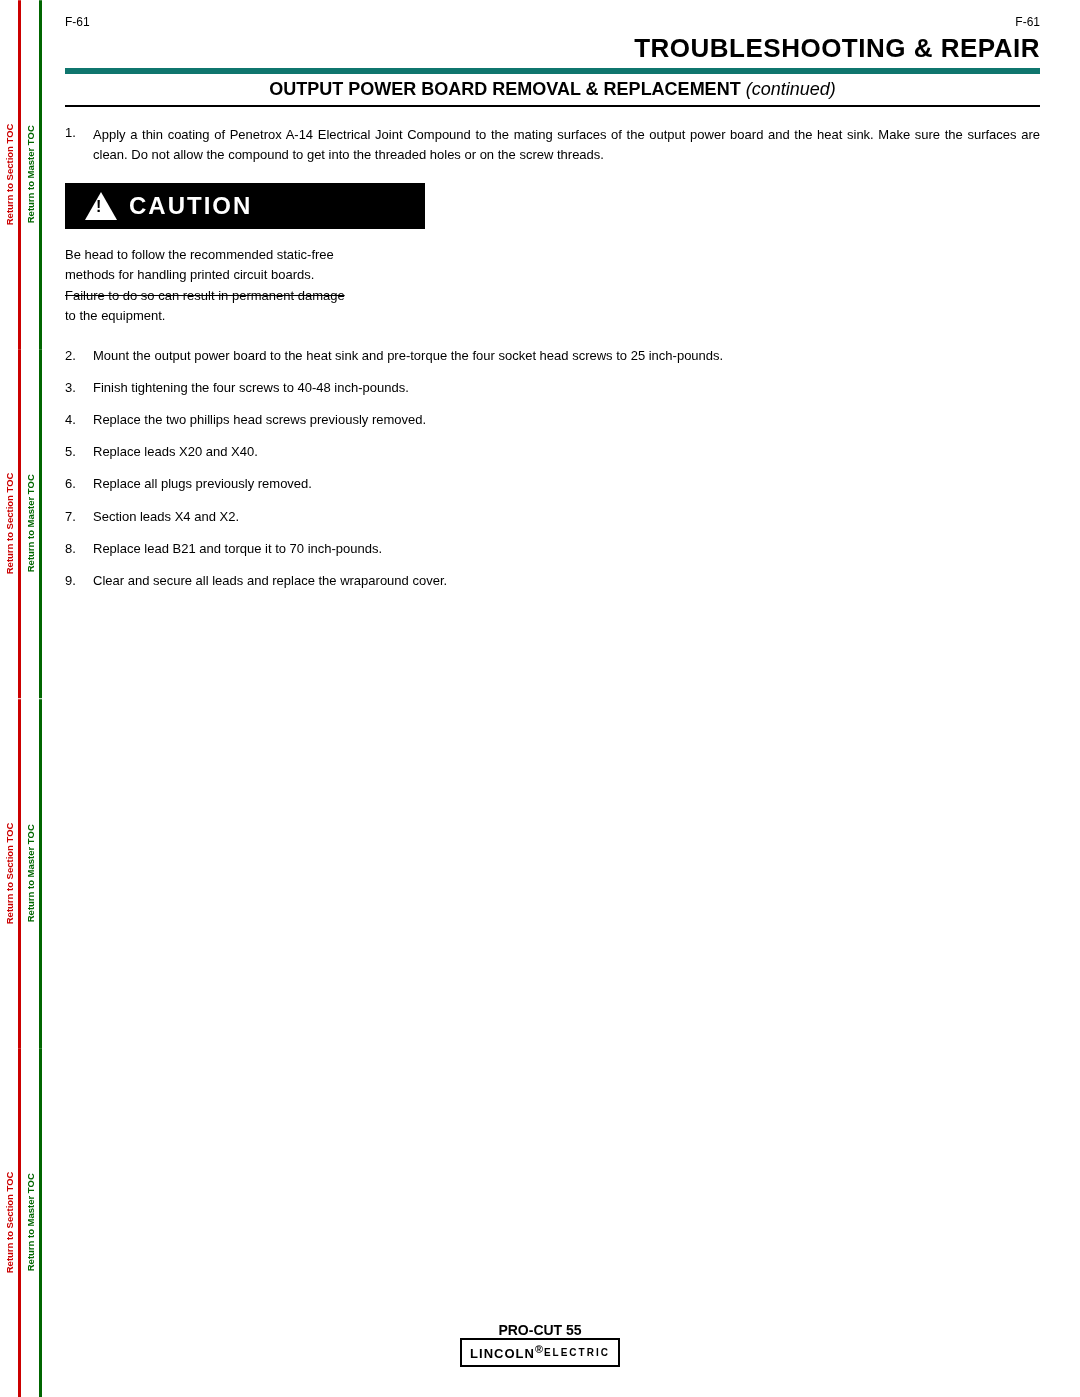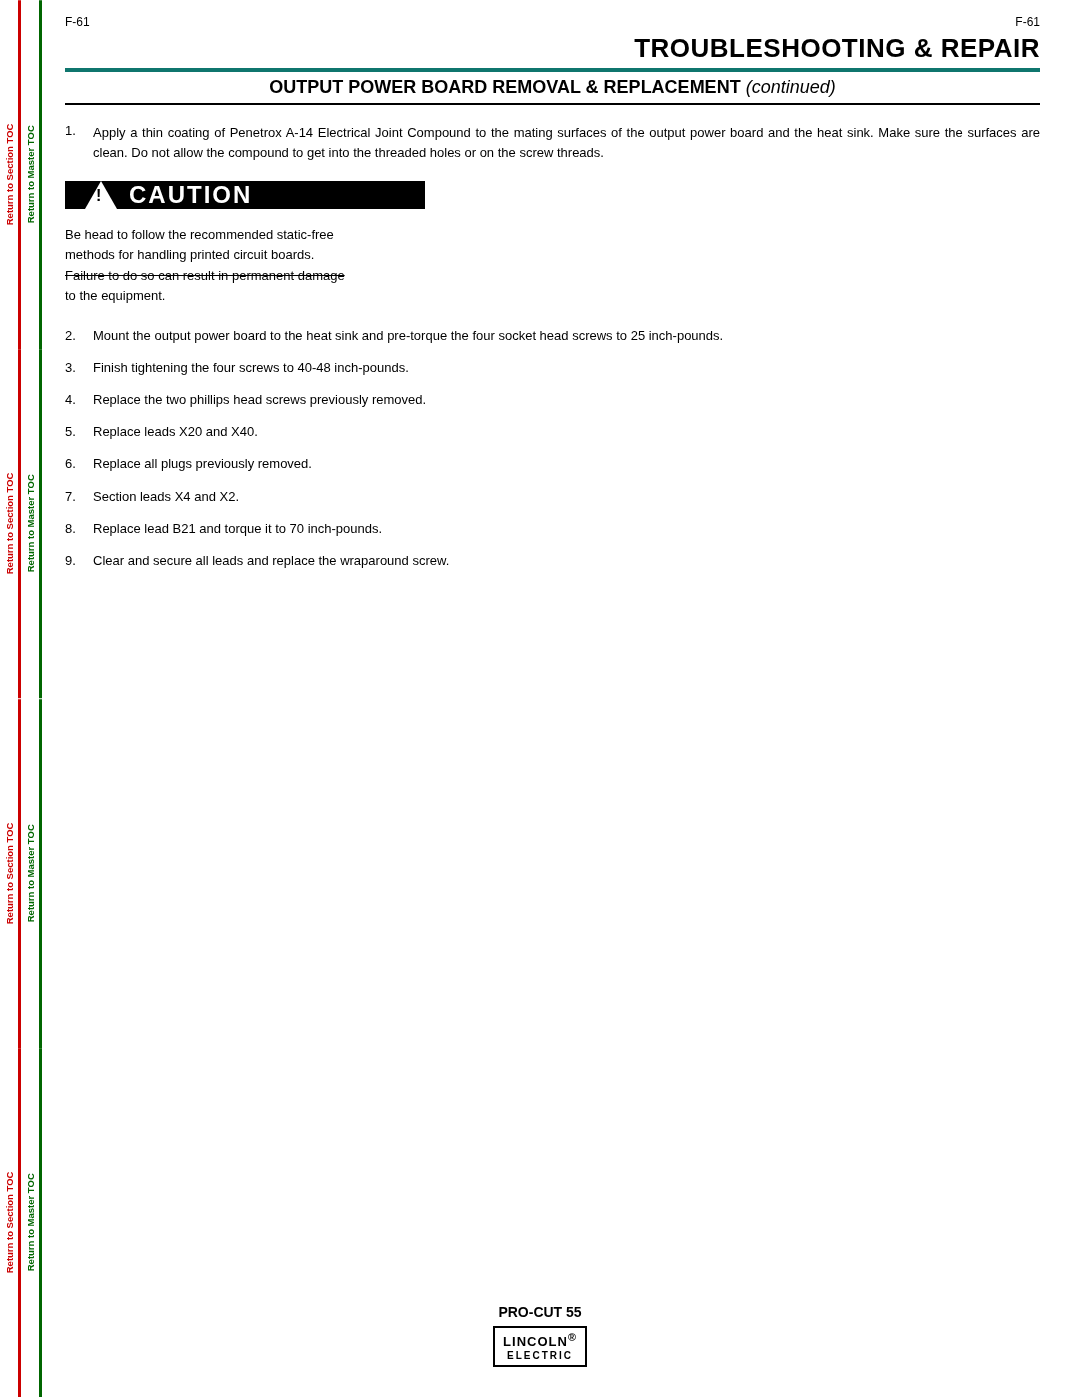--- a/index.html
+++ b/index.html
@@ -68,21 +68,21 @@
       font-weight: 900;
       text-align: right;
       letter-spacing: 0.5px;
       margin-bottom: 4px;
     }
 
     .sub-title {
       font-size: 18px;
       font-weight: bold;
       text-align: center;
-      border-top: 4px solid #0f766e;
+      border-top: 6px solid #0f766e;
       border-bottom: 2px solid #000;
       padding: 5px 0;
       margin-bottom: 18px;
     }
 
     .sub-title em {
       font-style: italic;
       font-weight: normal;
     }
 
@@ -125,21 +125,21 @@
     }
 
     .numbered-list li .text {
       flex: 1;
     }
 
     
     .caution-box {
       background: #000;
       color: #fff;
-      padding: 0 20px;
+      padding: 9px 20px;
       display: flex;
       align-items: center;
       gap: 12px;
       width: 360px;
       margin: 18px 0 16px 0;
     }
 
     .caution-triangle {
       width: 0;
       height: 0;
@@ -169,33 +169,32 @@
 
     
     .page-footer {
       position: absolute;
       bottom: 30px;
       left: 0;
       right: 0;
       display: flex;
       flex-direction: column;
       align-items: center;
-      gap: 6px;
     }
 
     .footer-product-name {
       font-size: 14px;
       font-weight: 900;
     }
 
     .lincoln-logo {
       border: 2px solid #000;
       padding: 3px 8px;
       display: inline-flex;
-      flex-direction: column;
+      flex-direction: row;
       align-items: center;
       font-size: 11px;
       font-weight: 900;
       line-height: 1.2;
     }
 
     .lincoln-logo .lincoln {
       font-size: 13px;
       font-weight: 900;
       letter-spacing: 1px;
@@ -302,21 +301,21 @@
       <li>
       <span class="num" style="min-width:28px; font-size:13px; flex-shrink:0;">7.</span>
       <span class="text">Section leads X4 and X2.</span>
     </li>
       <li>
       <span class="num" style="min-width:28px; font-size:13px; flex-shrink:0;">8.</span>
       <span class="text">Replace lead B21 and torque it to 70 inch-pounds.</span>
     </li>
       <li>
       <span class="num" style="min-width:28px; font-size:13px; flex-shrink:0;">9.</span>
-      <span class="text">Clear and secure all leads and replace the wraparound screw.</span>
+      <span class="text">Clear and secure all leads and replace the wraparound cover.</span>
     </li>
     </ul>
 
   <div class="page-footer">
     <span class="footer-product-name">PRO-CUT 55</span>
     <div class="lincoln-logo">
       <span class="lincoln">
         <span>LINCOLN</span><sup>®</sup>
       </span>
       <span class="electric">ELECTRIC</span>

